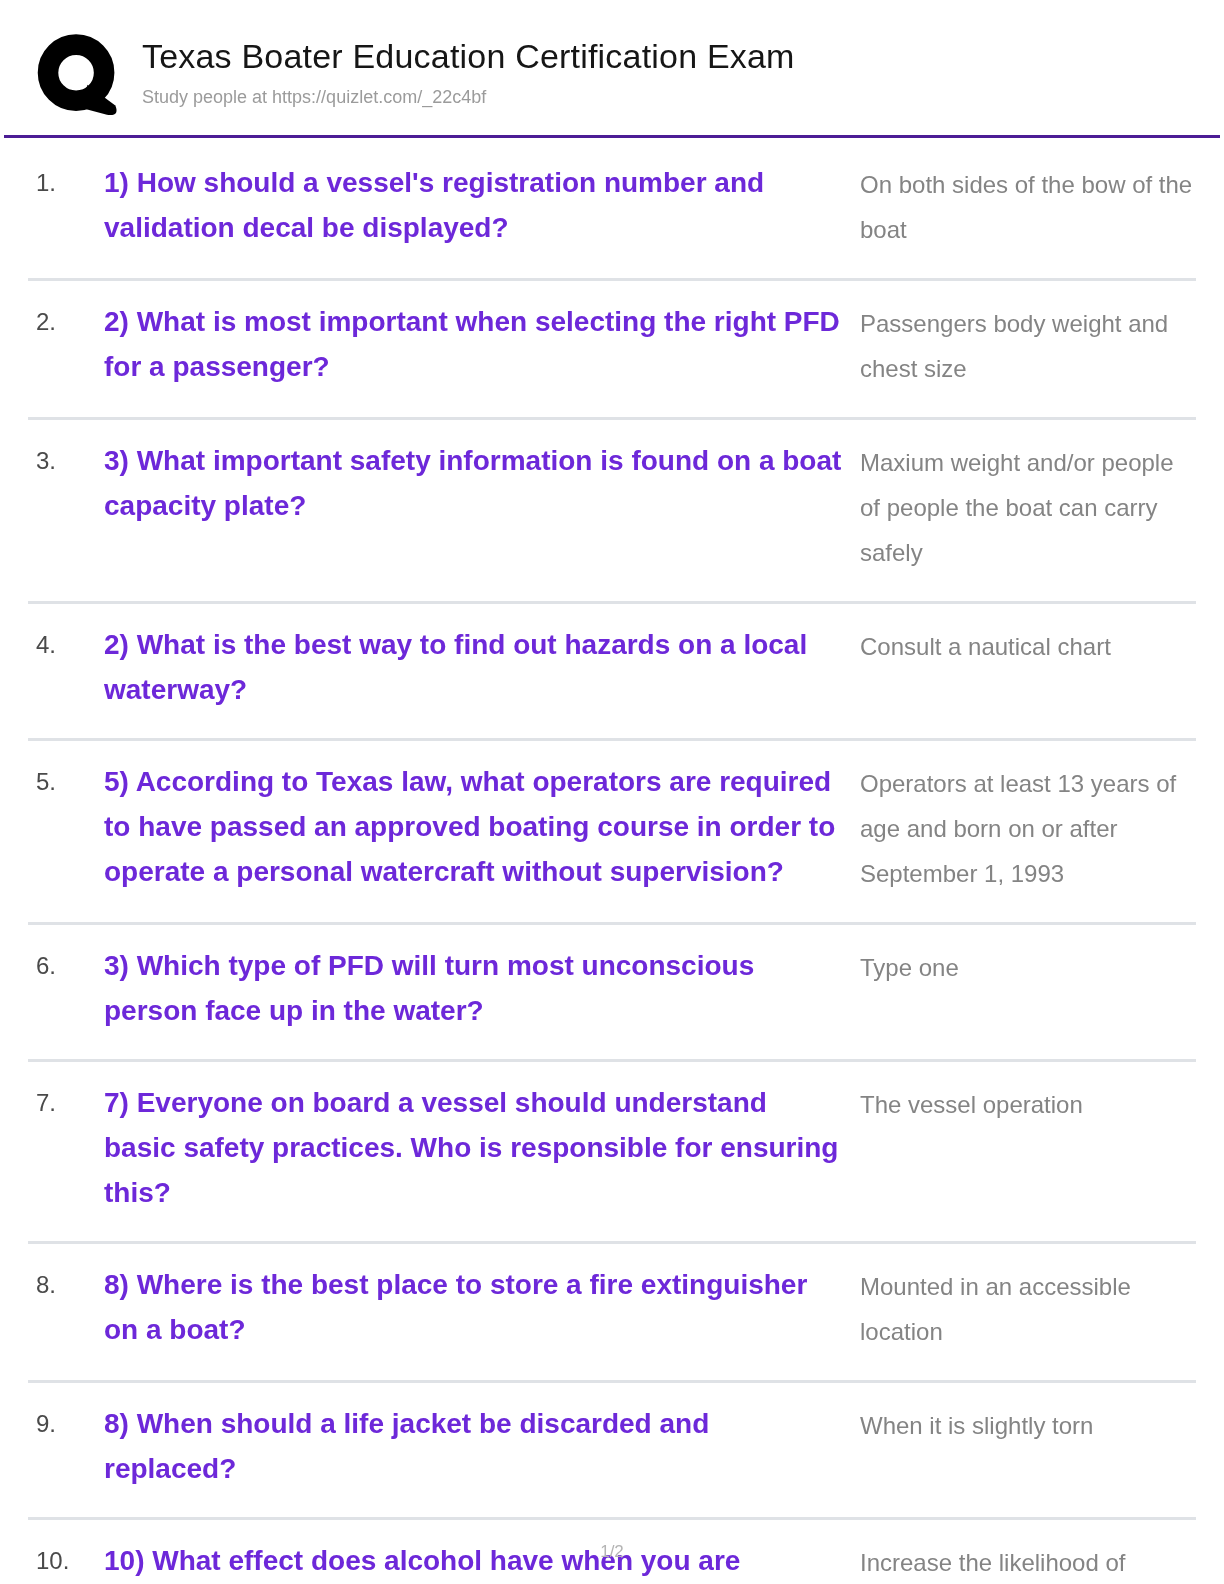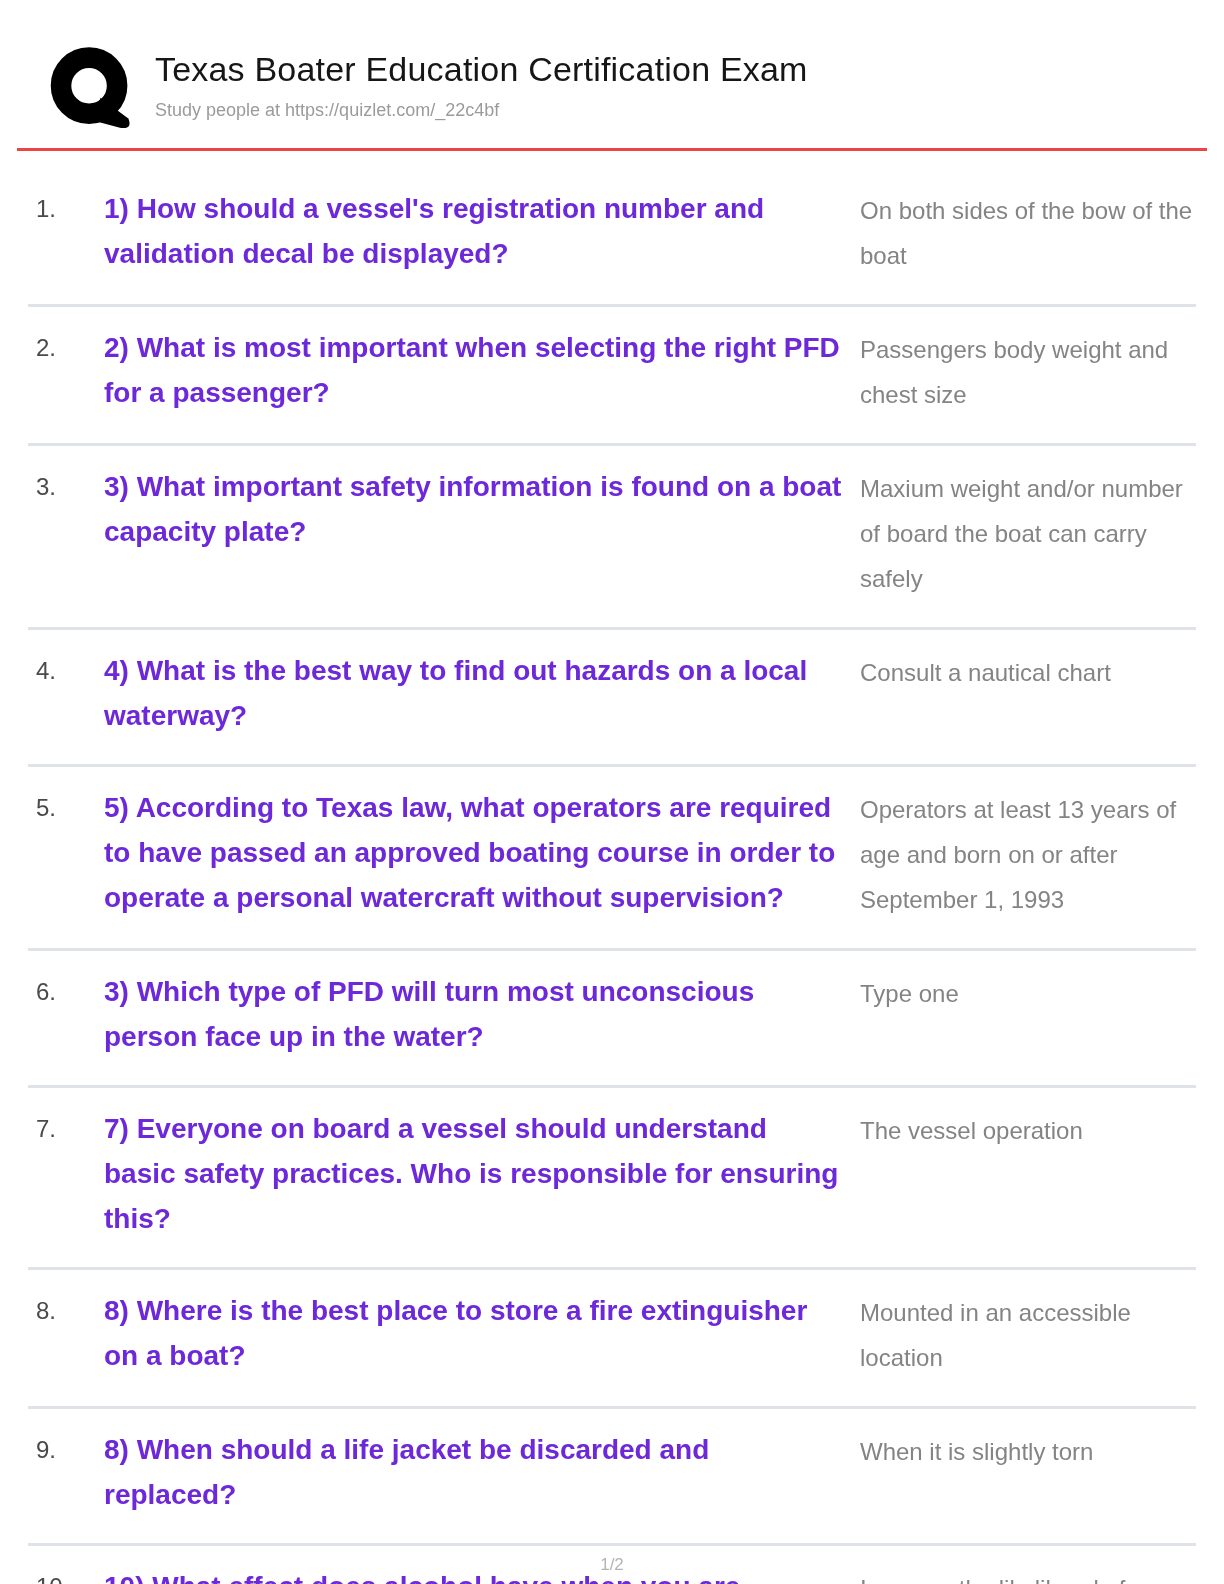--- a/index.html
+++ b/index.html
@@ -9,22 +9,22 @@
     color: #1f1f1f;
     position: relative;
     overflow: hidden;
   }
   .page { position: relative; width: 1224px; height: 1584px; }
 
   
   header {
     display: flex; align-items: flex-start;
     padding: 26px 28px 14px 30px;
-    border-bottom: 3px solid #ef4444;
-    margin: 17px;
+    border-bottom: 3px solid #4c1d95;
+    margin: 4px;
   }
   .logo { width: 86px; height: 91px; flex: 0 0 auto; }
   .header-text { margin-left: 22px; padding-top: 4px; }
   .title {
     font-size: 34px; line-height: 44px;
     color: #161616; font-weight: 500;
     letter-spacing: 0.2px;
   }
   .subtitle {
     font-size: 18px; line-height: 26px;
@@ -92,25 +92,25 @@
       <div class="answer">On both sides of the bow of the boat</div>
     </section>
       <section class="row">
       <div class="num">2.</div>
       <div class="question">2) What is most important when selecting the right PFD for a passenger?</div>
       <div class="answer">Passengers body weight and chest size</div>
     </section>
       <section class="row">
       <div class="num">3.</div>
       <div class="question">3) What important safety information is found on a boat capacity plate?</div>
-      <div class="answer">Maxium weight and/or number of board the boat can carry safely</div>
+      <div class="answer">Maxium weight and/or people of people the boat can carry safely</div>
     </section>
       <section class="row">
       <div class="num">4.</div>
-      <div class="question">4) What is the best way to find out hazards on a local waterway?</div>
+      <div class="question">2) What is the best way to find out hazards on a local waterway?</div>
       <div class="answer">Consult a nautical chart</div>
     </section>
       <section class="row">
       <div class="num">5.</div>
       <div class="question">5) According to Texas law, what operators are required to have passed an approved boating course in order to operate a personal watercraft without supervision?</div>
       <div class="answer">Operators at least 13 years of age and born on or after September 1, 1993</div>
     </section>
       <section class="row">
       <div class="num">6.</div>
       <div class="question">3) Which type of PFD will turn most unconscious person face up in the water?</div>

